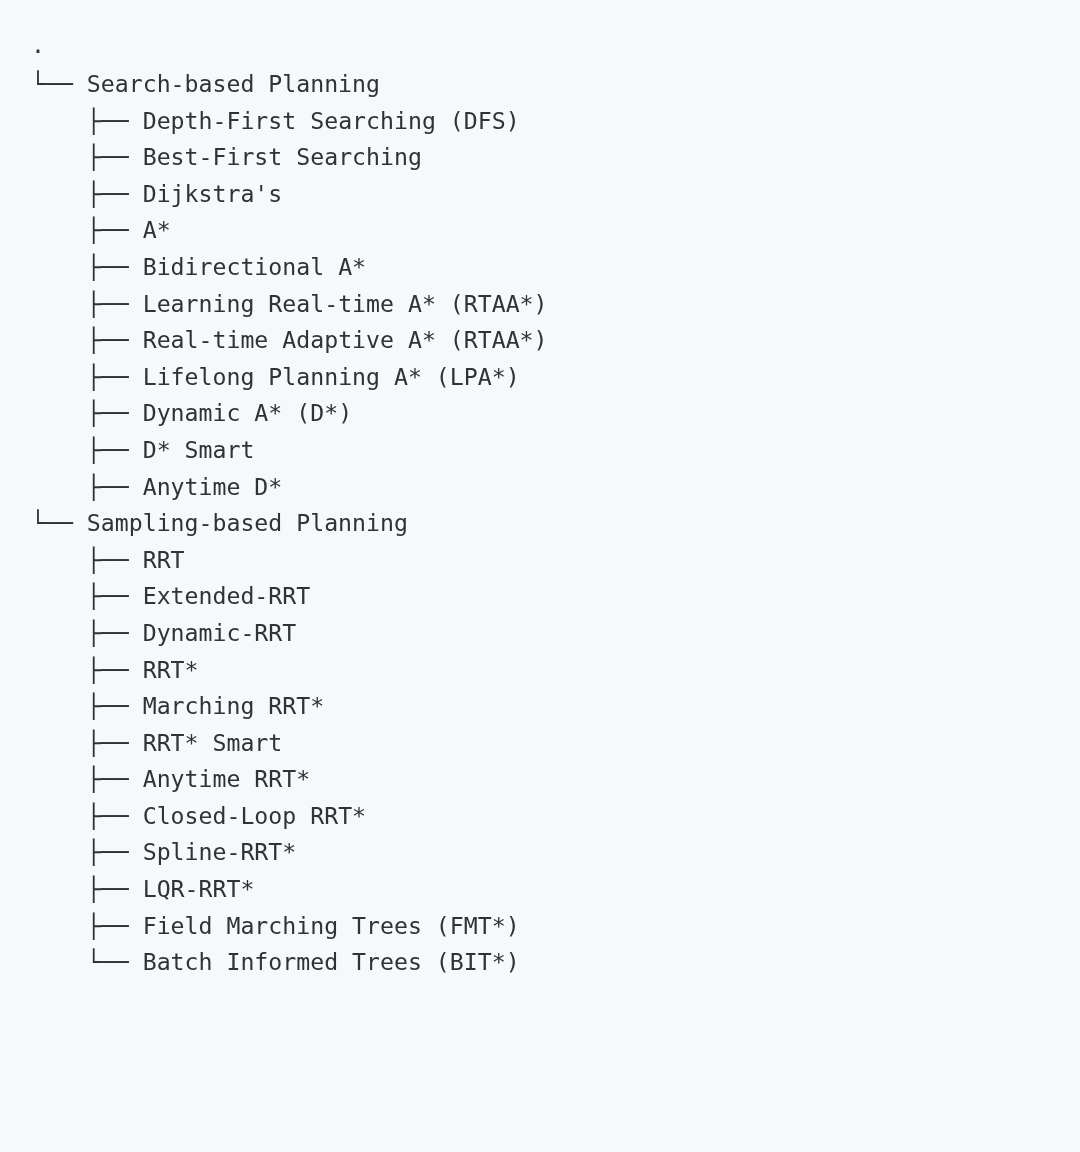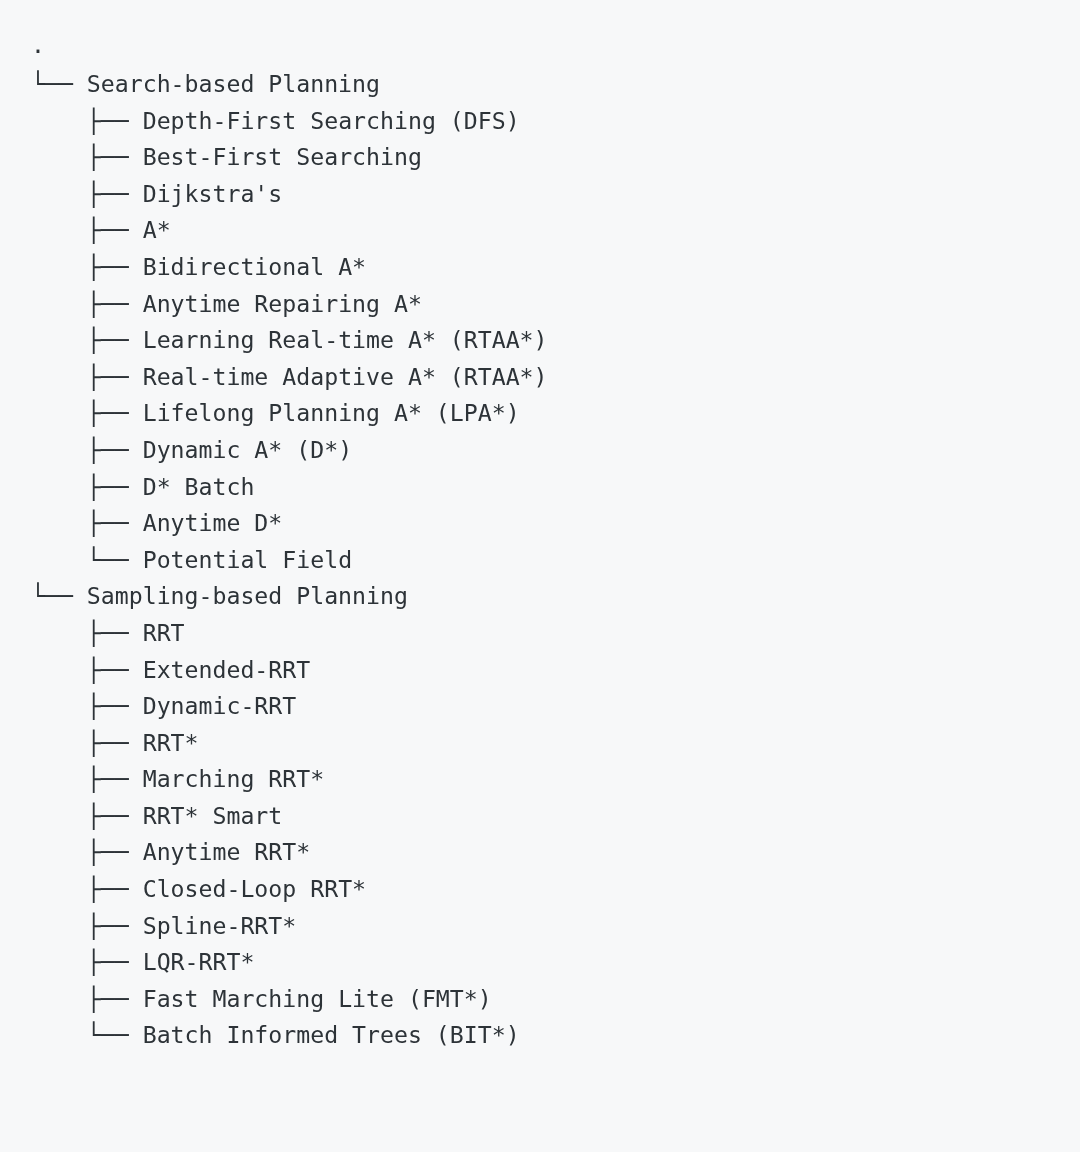--- a/index.html
+++ b/index.html
@@ -49,34 +49,32 @@
 <body style="background: rgb(247, 248, 249);">
 
 <div id="tree-root" style="background: rgb(247, 248, 249); color: rgb(45, 51, 56);">
     <div class="tree-line root-line"><span class="prefix"></span><span class="label">.</span></div>
     <div class="tree-line"><span class="prefix">└── </span><span class="label">Search-based Planning</span></div>
     <div class="tree-line"><span class="prefix">    ├── </span><span class="label">Depth-First Searching (DFS)</span></div>
     <div class="tree-line"><span class="prefix">    ├── </span><span class="label">Best-First Searching</span></div>
     <div class="tree-line"><span class="prefix">    ├── </span><span class="label">Dijkstra's</span></div>
     <div class="tree-line"><span class="prefix">    ├── </span><span class="label">A*</span></div>
     <div class="tree-line"><span class="prefix">    ├── </span><span class="label">Bidirectional A*</span></div>
-    <div class="tree-line"><span class="prefix">    ├── </span><span class="label">Anytime Repairing A*</span></div>
     <div class="tree-line"><span class="prefix">    ├── </span><span class="label">Learning Real-time A* (RTAA*)</span></div>
     <div class="tree-line"><span class="prefix">    ├── </span><span class="label">Real-time Adaptive A* (RTAA*)</span></div>
     <div class="tree-line"><span class="prefix">    ├── </span><span class="label">Lifelong Planning A* (LPA*)</span></div>
     <div class="tree-line"><span class="prefix">    ├── </span><span class="label">Dynamic A* (D*)</span></div>
-    <div class="tree-line"><span class="prefix">    ├── </span><span class="label">D* Batch</span></div>
+    <div class="tree-line"><span class="prefix">    ├── </span><span class="label">D* Smart</span></div>
     <div class="tree-line"><span class="prefix">    ├── </span><span class="label">Anytime D*</span></div>
-    <div class="tree-line"><span class="prefix">    └── </span><span class="label">Potential Field</span></div>
     <div class="tree-line"><span class="prefix">└── </span><span class="label">Sampling-based Planning</span></div>
     <div class="tree-line"><span class="prefix">    ├── </span><span class="label">RRT</span></div>
     <div class="tree-line"><span class="prefix">    ├── </span><span class="label">Extended-RRT</span></div>
     <div class="tree-line"><span class="prefix">    ├── </span><span class="label">Dynamic-RRT</span></div>
     <div class="tree-line"><span class="prefix">    ├── </span><span class="label">RRT*</span></div>
     <div class="tree-line"><span class="prefix">    ├── </span><span class="label">Marching RRT*</span></div>
     <div class="tree-line"><span class="prefix">    ├── </span><span class="label">RRT* Smart</span></div>
     <div class="tree-line"><span class="prefix">    ├── </span><span class="label">Anytime RRT*</span></div>
     <div class="tree-line"><span class="prefix">    ├── </span><span class="label">Closed-Loop RRT*</span></div>
     <div class="tree-line"><span class="prefix">    ├── </span><span class="label">Spline-RRT*</span></div>
     <div class="tree-line"><span class="prefix">    ├── </span><span class="label">LQR-RRT*</span></div>
-    <div class="tree-line"><span class="prefix">    ├── </span><span class="label">Fast Marching Lite (FMT*)</span></div>
+    <div class="tree-line"><span class="prefix">    ├── </span><span class="label">Field Marching Trees (FMT*)</span></div>
     <div class="tree-line"><span class="prefix">    └── </span><span class="label">Batch Informed Trees (BIT*)</span></div>
   </div>
 
 </body></html>

